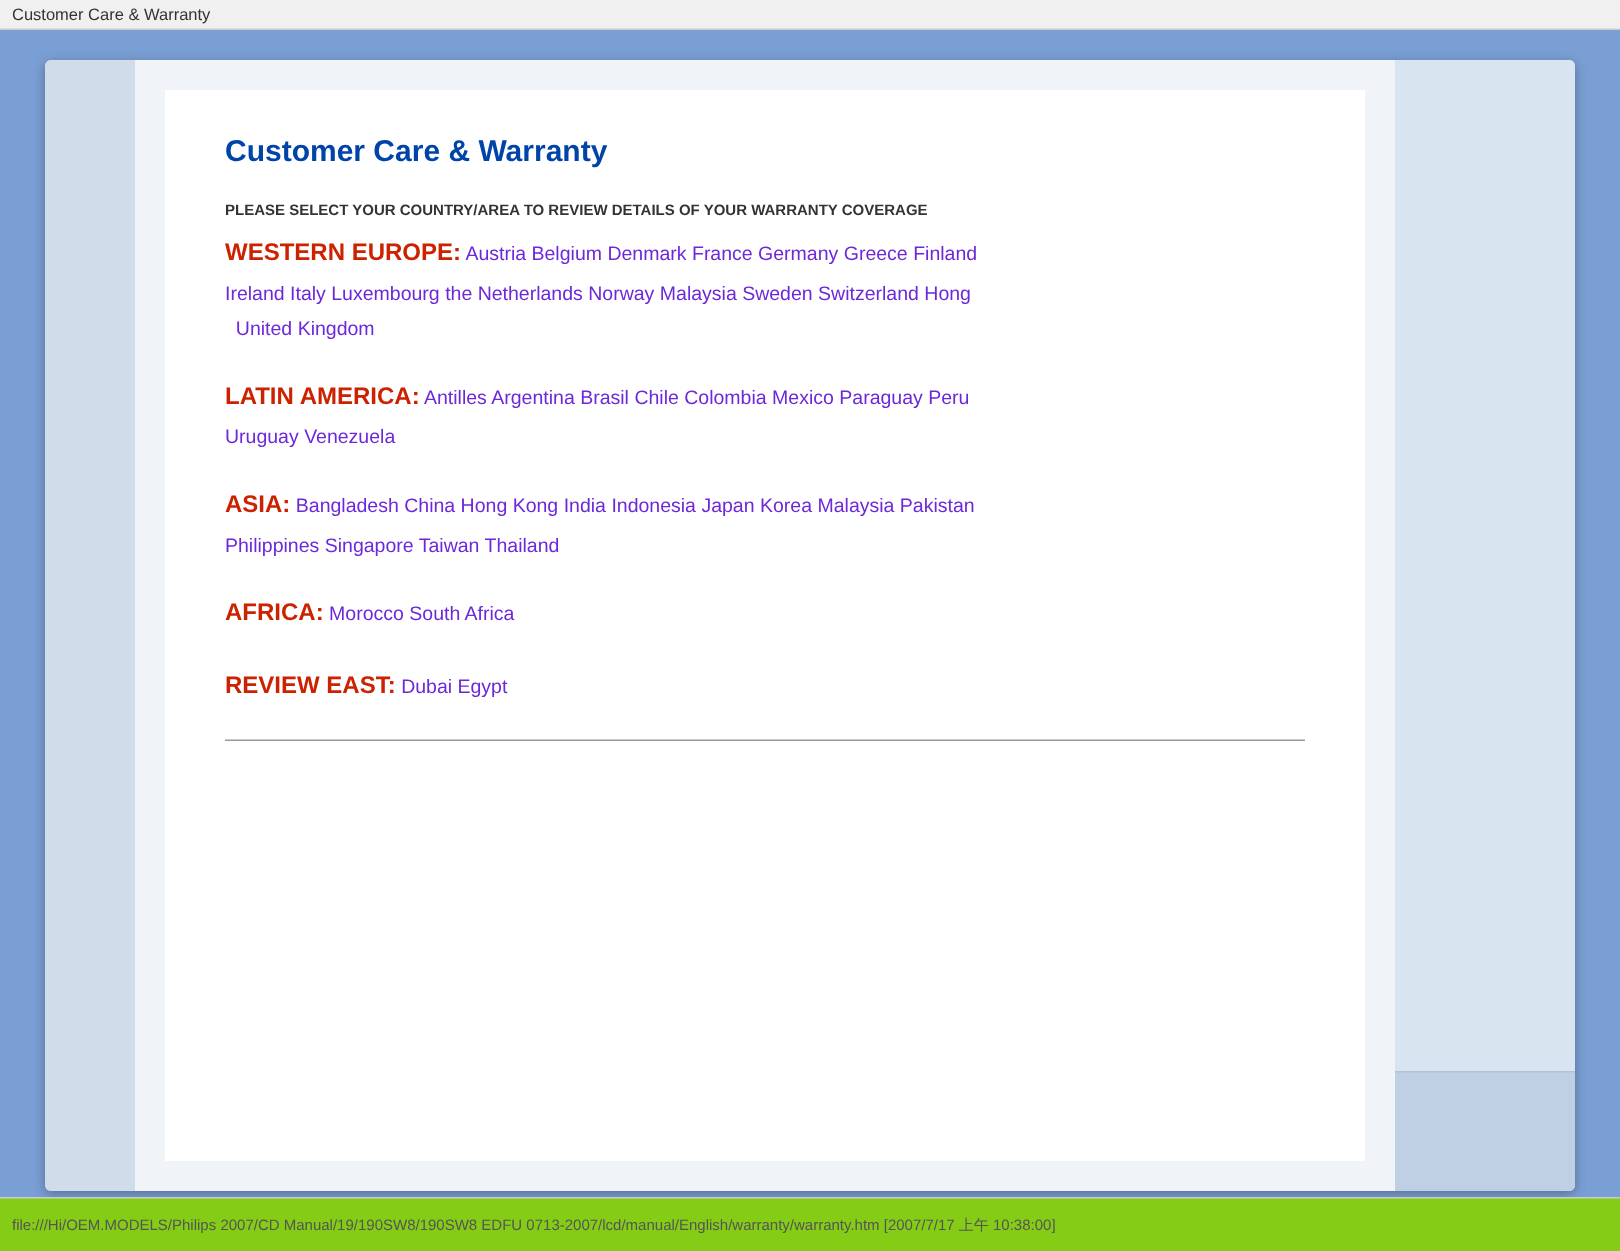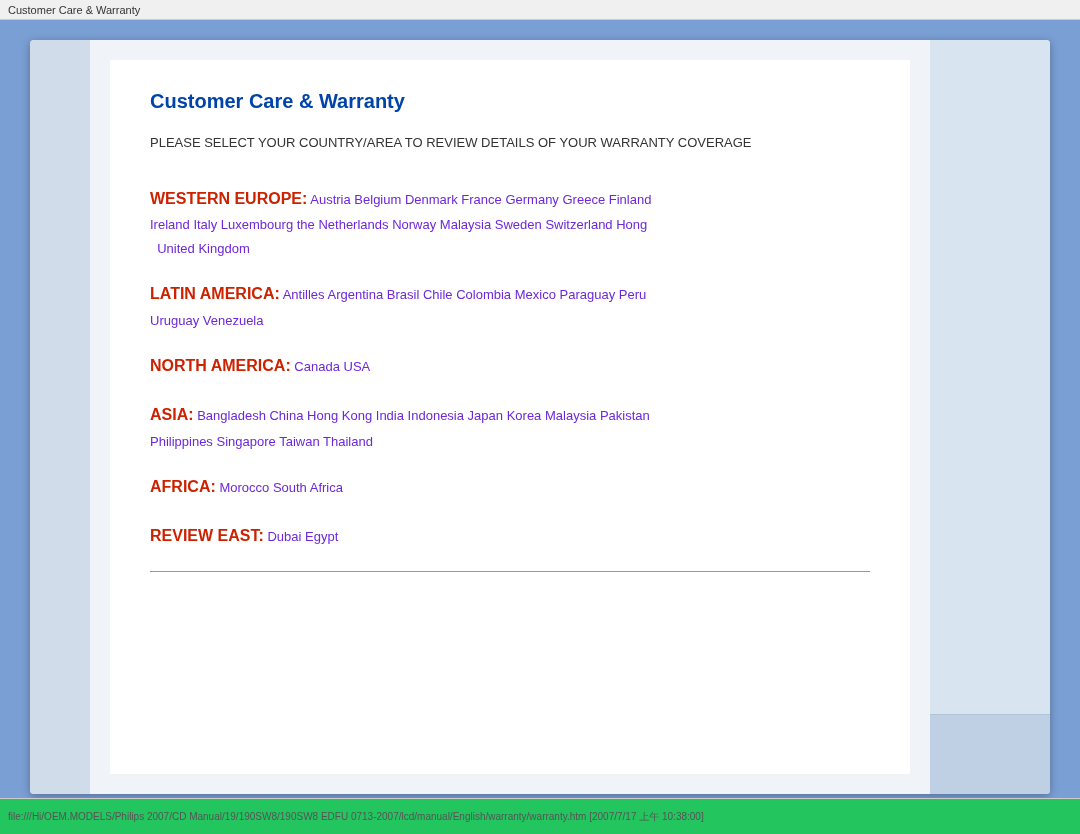--- a/index.html
+++ b/index.html
@@ -103,24 +103,24 @@
 
     .page-title {
       color: #0044aa;
       font-size: 20px;
       font-weight: bold;
       margin-bottom: 20px;
     }
 
     .instruction-text {
       color: #333;
-      font-size: 13px;
-      font-weight: normal;
+      font-size: 10px;
+      font-weight: bold;
       text-transform: uppercase;
-      margin-bottom: 32px;
+      margin-bottom: 7px;
       line-height: 1.5;
     }
 
     .region-section {
       margin-bottom: 20px;
       line-height: 1.8;
     }
 
     .region-label {
       color: #cc2200;
@@ -140,21 +140,21 @@
       border-top: 1px solid #999;
       margin: 20px 0;
     }
 
     .status-bar {
       position: absolute;
       bottom: 0;
       left: 0;
       right: 0;
       height: 36px;
-      background-color: #22c55e;
+      background-color: #84cc16;
       border-top: 1px solid #ccc;
       display: flex;
       align-items: center;
       padding: 16px 8px;
       font-size: 10px;
       color: #555;
     }
   </style>
 </head>
 <body>
@@ -202,25 +202,20 @@
             <span><a class="country-link">Brasil</a></span>
             <span><a class="country-link">Chile</a></span>
             <span><a class="country-link">Colombia</a></span>
             <span><a class="country-link">Mexico</a></span>
             <span><a class="country-link">Paraguay</a></span>
             <span><a class="country-link">Peru</a></span><br>
             <span><a class="country-link">Uruguay</a></span>
             <span><a class="country-link">Venezuela</a></span>
           </div>
 
-          <div class="region-section">
-            <span class="region-label">NORTH AMERICA:</span>
-            <span><a class="country-link">Canada</a></span>
-            <span><a class="country-link">USA</a></span>
-          </div>
 
 
           <div class="region-section">
             <span class="region-label">ASIA:</span>
             <span><a class="country-link">Bangladesh</a></span>
             <span><a class="country-link">China</a></span>
             <span><a class="country-link">Hong Kong</a></span>
             <span><a class="country-link">India</a></span>
             <span><a class="country-link">Indonesia</a></span>
             <span><a class="country-link">Japan</a></span>

